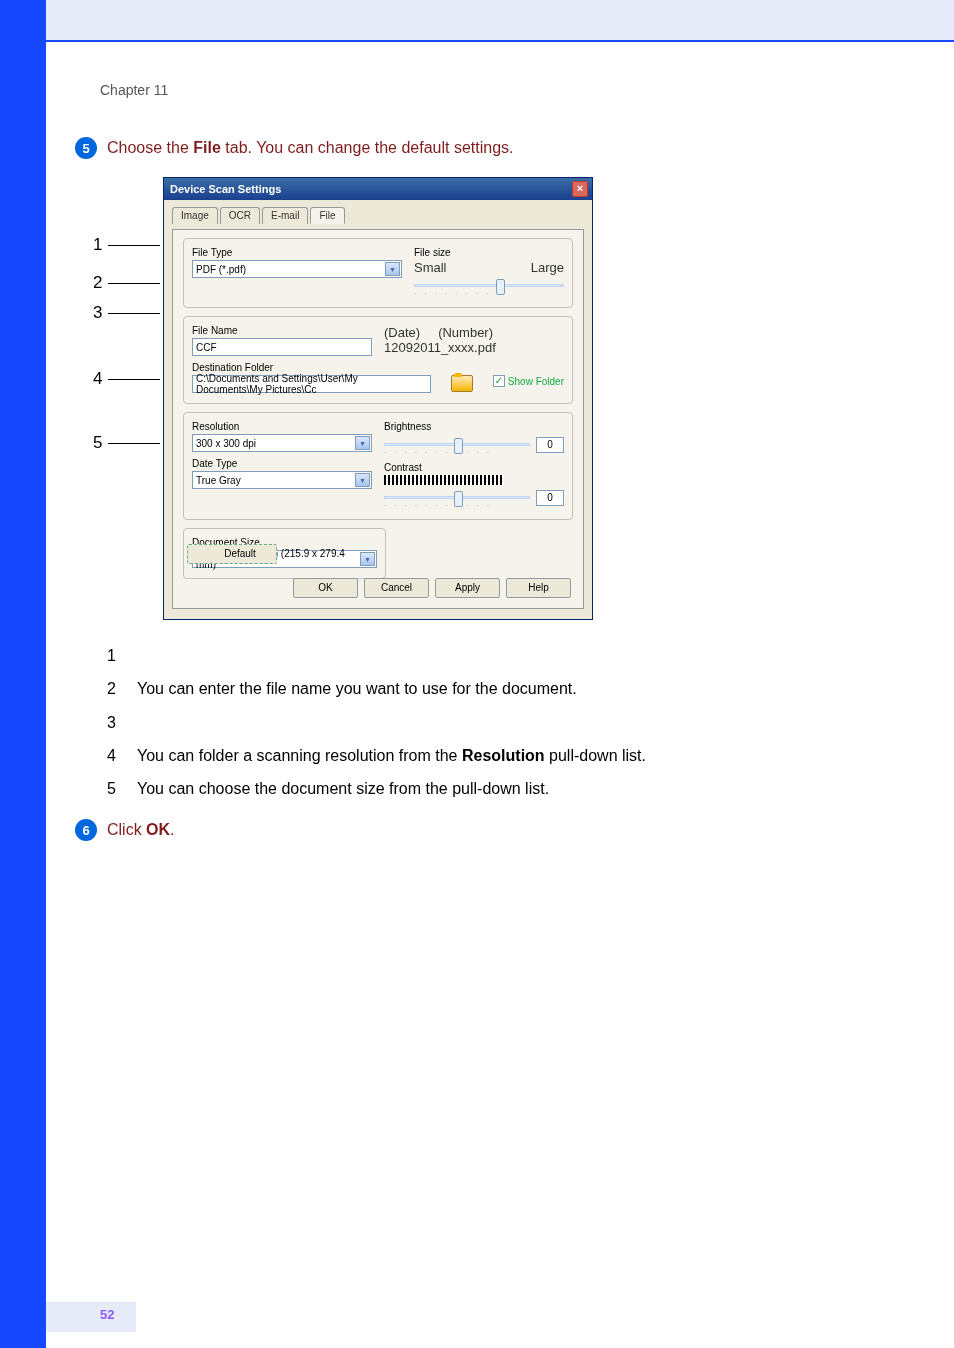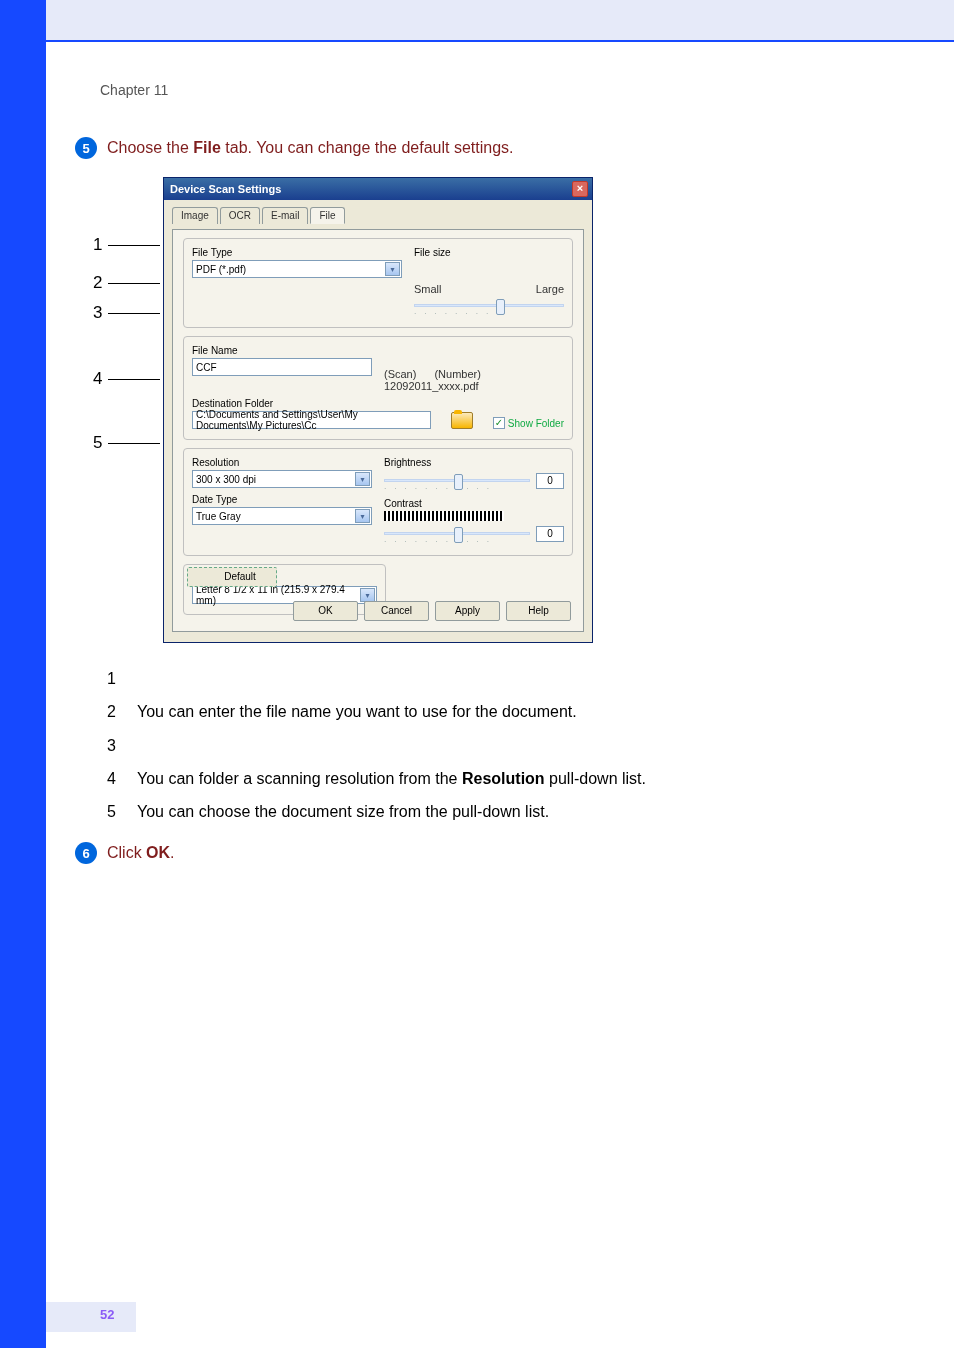--- a/index.html
+++ b/index.html
@@ -74,21 +74,21 @@
   .ticks { font-size: 7px; color: #9aa; letter-spacing: 3px; }
   .contrast-pattern {
     height: 10px; width: 120px;
     background: repeating-linear-gradient(90deg,#000 0,#000 2px,#fff 2px,#fff 4px);
     margin-bottom: 2px;
   }
   .numbox {
     width: 28px; height: 16px; border: 1px solid #7f9db9; background: #fff;
     font-size: 10px; text-align: center; line-height: 14px;
   }
-  .small-note { font-size: 11px; color: #333; margin-top: 23px; }
+  .small-note { font-size: 13px; color: #333; }
   .browse-icn {
     width: 22px; height: 17px; background: linear-gradient(180deg,#fceabb,#f8b500);
     border: 1px solid #a07d2a; border-radius: 2px; position: relative; display: inline-block;
     vertical-align: middle;
   }
   .browse-icn::before {
     content: ''; position: absolute; top: -3px; left: 2px; width: 8px; height: 4px;
     background: #f8b500; border-radius: 2px 2px 0 0;
   }
   .chk { display: inline-flex; align-items: center; gap: 3px; font-size: 10px; color: #1a4; }
@@ -208,29 +208,29 @@
             <div class="group">
               <div class="row">
                 <div class="col" style="flex:1">
                   <span class="lbl">File Name</span>
                   <div class="win-input">
                     <span>CCF</span>
                   </div>
                 </div>
                 <div class="col" style="flex:1">
                   <div class="row" style="gap:18px;">
-                    <span class="small-note">(Scan)</span>
+                    <span class="small-note">(Date)</span>
                     <span class="small-note">(Number)</span>
                   </div>
                   <span class="small-note">12092011_xxxx.pdf</span>
                 </div>
               </div>
               <div style="margin-top:6px;">
                 <span class="lbl">Destination Folder</span>
-                <div class="row" style="align-items:flex-end; gap:20px;">
+                <div class="row" style="align-items:flex-start; gap:20px;">
                   <div class="win-input" style="flex:1;">
                     <span>C:\Documents and Settings\User\My Documents\My Pictures\Cc</span>
                   </div>
                   <span class="browse-icn"></span>
                   <span class="chk">
                     <span class="chk-box">✓</span>
                     <span>Show Folder</span>
                   </span>
                 </div>
               </div>

